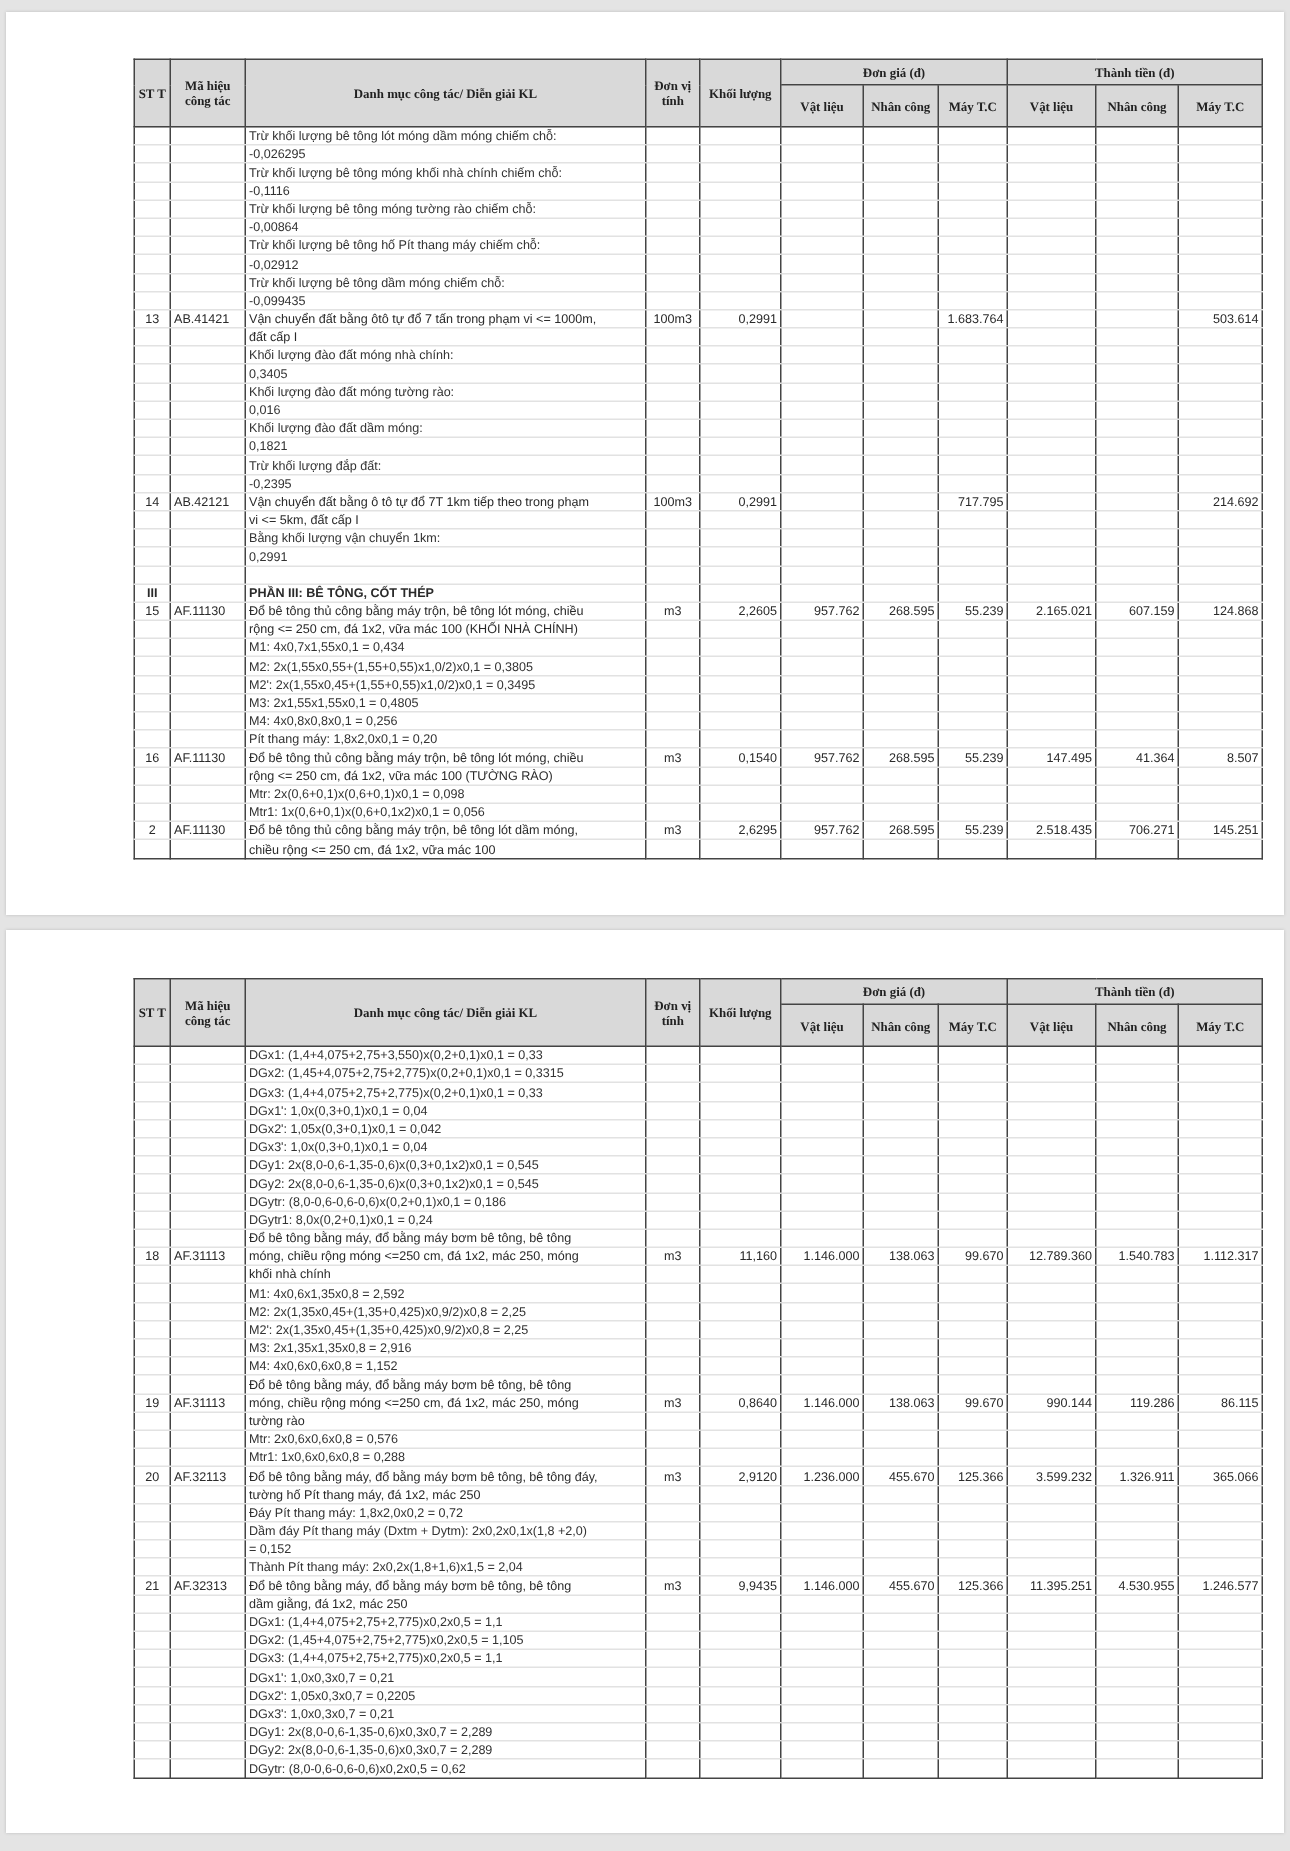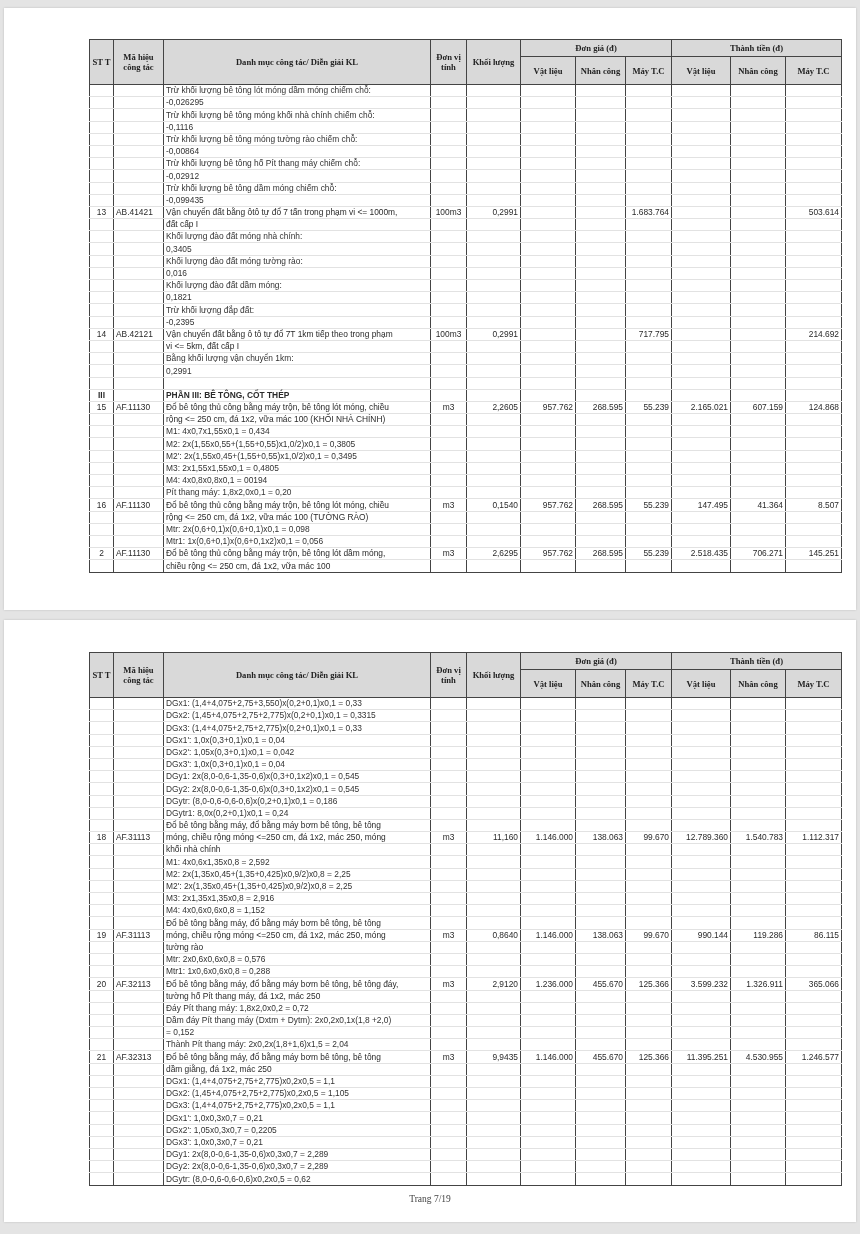--- a/index.html
+++ b/index.html
@@ -503,21 +503,21 @@
           <td class="num"></td>
           <td class="num"></td>
           <td class="num"></td>
           <td class="num"></td>
           <td class="num"></td>
           <td class="num"></td>
         </tr>
         <tr>
           <td class="c-stt"></td>
           <td class="c-code"></td>
-          <td class="c-desc it">M4: 4x0,8x0,8x0,1 = 00194</td>
+          <td class="c-desc it">M4: 4x0,8x0,8x0,1 = 0,256</td>
           <td class="c-unit"></td>
           <td class="num"></td>
           <td class="num"></td>
           <td class="num"></td>
           <td class="num"></td>
           <td class="num"></td>
           <td class="num"></td>
           <td class="num"></td>
         </tr>
         <tr>
@@ -1165,14 +1165,13 @@
           <td class="num"></td>
           <td class="num"></td>
           <td class="num"></td>
           <td class="num"></td>
           <td class="num"></td>
           <td class="num"></td>
           <td class="num"></td>
         </tr>
       </tbody>
   </table>
-  <div class="footer">Trang 7/19</div>
 </div>
 
 </body></html>

